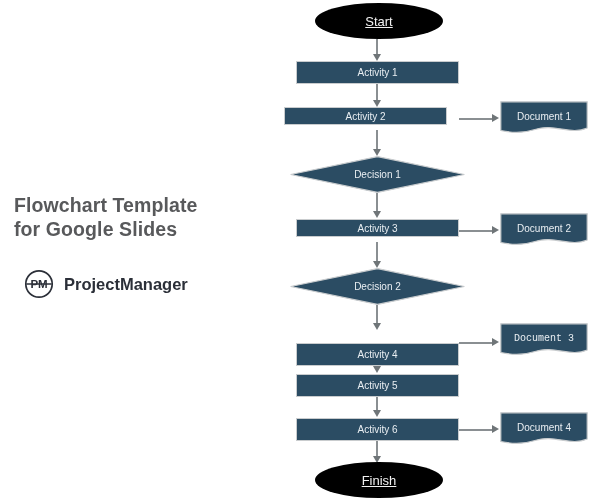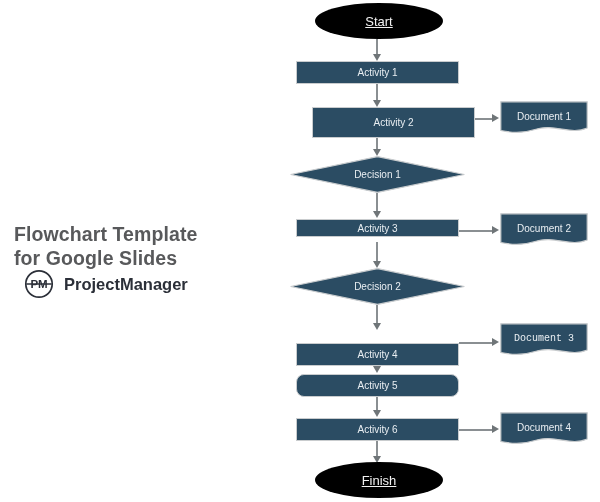--- a/index.html
+++ b/index.html
@@ -27,21 +27,20 @@
     height: 130px;
   }
   #title-line1, #title-line2 {
     position: absolute;
     left: 14px;
     color: #58595b;
     font-size: 19.5px;
     font-weight: bold;
     letter-spacing: 0.1px;
     white-space: nowrap;
-    margin-top: 29px;
   }
   #title-line1 { top: 14px; }
   #title-line2 { top: 38px; }
 
   #logo-row {
     position: absolute;
     left: 24px;
     top: 88px;
     height: 32px;
     display: flex;
@@ -220,21 +219,21 @@
     <div class="connector arrow-down" style="left:372.7px; top:456px;"></div>
 
     <div class="node terminator" style="left:315px; top:3px; width:128px; height:36px;">
       <span>Start</span>
     </div>
 
     <div class="node activity" style="left:296px; top:61px; width:163px; height:23px;">
       <span>Activity 1</span>
     </div>
 
-    <div class="node activity" style="left:312px; top:107px; width:163px; height:31px;">
+    <div class="node activity" style="left:284px; top:107px; width:163px; height:18px;">
       <span>Activity 2</span>
     </div>
 
     <div class="node document" style="left:500px; top:101px; width:88px; height:35px;">
       <svg class="doc-svg" viewBox="0 0 88 35" preserveAspectRatio="none" aria-hidden="true">
         <path d="M0.8,0.8 L87.2,0.8 L87.2,27 C70,34.5 55,22 35,28.5 C22,32.7 10,31.5 0.8,29.5 Z" fill="#2b4c63" stroke="#c9ccce" stroke-width="1.2"></path>
       </svg>
       <span class="doc-label">Document 1</span>
     </div>
 
@@ -267,21 +266,21 @@
       <span>Activity 4</span>
     </div>
 
     <div class="node document" style="left:500px; top:323px; width:88px; height:35px;font-family:Liberation Mono, monospace;">
       <svg class="doc-svg" viewBox="0 0 88 35" preserveAspectRatio="none" aria-hidden="true">
         <path d="M0.8,0.8 L87.2,0.8 L87.2,27 C70,34.5 55,22 35,28.5 C22,32.7 10,31.5 0.8,29.5 Z" fill="#2b4c63" stroke="#c9ccce" stroke-width="1.2"></path>
       </svg>
       <span class="doc-label">Document 3</span>
     </div>
 
-    <div class="node activity" style="left:296px; top:374px; width:163px; height:23px;border-radius:8px;">
+    <div class="node activity" style="left:296px; top:374px; width:163px; height:23px;">
       <span>Activity 5</span>
     </div>
 
     <div class="node activity" style="left:296px; top:418px; width:163px; height:23px;">
       <span>Activity 6</span>
     </div>
 
     <div class="node document" style="left:500px; top:412px; width:88px; height:35px;">
       <svg class="doc-svg" viewBox="0 0 88 35" preserveAspectRatio="none" aria-hidden="true">
         <path d="M0.8,0.8 L87.2,0.8 L87.2,27 C70,34.5 55,22 35,28.5 C22,32.7 10,31.5 0.8,29.5 Z" fill="#2b4c63" stroke="#c9ccce" stroke-width="1.2"></path>

